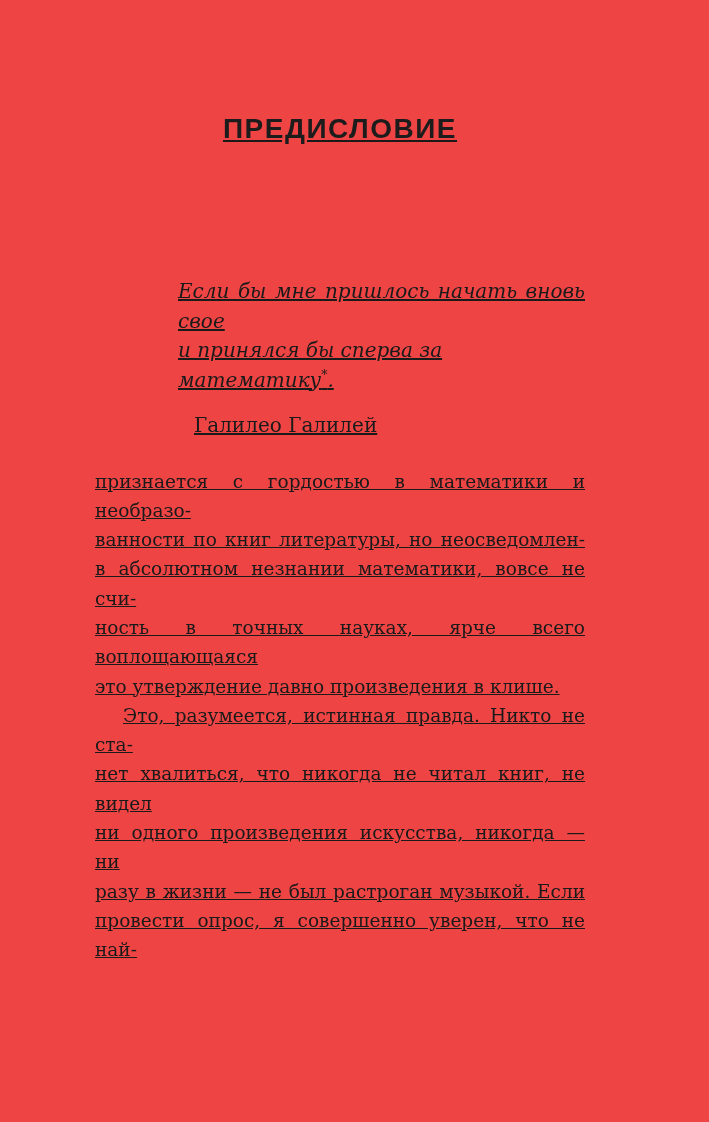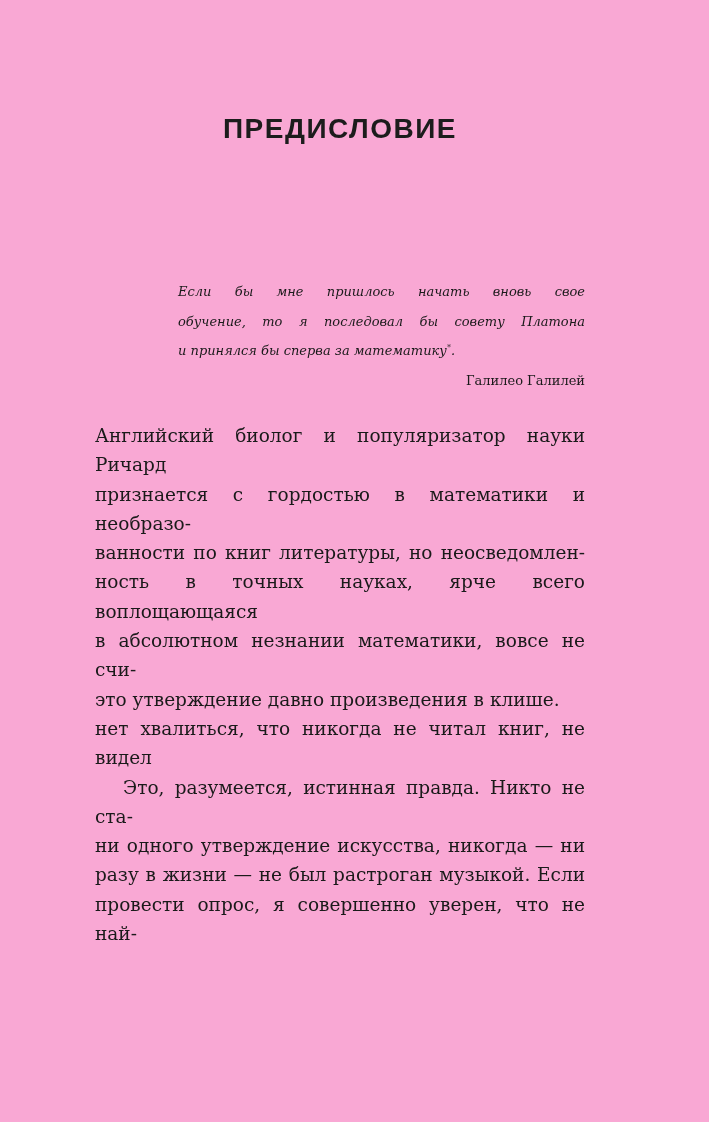--- a/index.html
+++ b/index.html
@@ -2,49 +2,49 @@
 <html><head>
 <meta charset="utf-8">
 <style>
   html, body { margin: 0; padding: 0; }
   body { background: #ffffff; }
 
   .page {
     position: relative;
     width: 709px;
     height: 1122px;
-    background: #f9a8d4;
+    background: #ef4444;
     color: #1a1a1a;
     font-family: "DejaVu Serif", "Liberation Serif", serif;
     overflow: hidden;
+    text-decoration: underline;
   }
 
   .title {
     margin: 0 0 0 95px;
     padding-top: 113px;
     width: 490px;
     text-align: center;
     font-family: "Liberation Sans", "DejaVu Sans", sans-serif;
     font-weight: 700;
     font-size: 28px;
     letter-spacing: 1.5px;
     color: #1c1c1c;
   }
 
   .epigraph {
     margin: 132px 0 0 178px;
     width: 407px;
     font-style: italic;
-    font-size: 13px;
+    font-size: 20px;
   }
   .epigraph .line { margin: 0; line-height: 29.5px; }
   .attribution {
-    margin: 0;
+    margin: 16px;
     line-height: 29.5px;
-    text-align: right;
     font-style: normal;
   }
 
   .just { text-align: justify; text-align-last: justify; }
 
   .body {
     margin: 26px 0 0 95px;
     width: 490px;
     font-size: 18.5px;
   }
@@ -59,32 +59,30 @@
 </style>
 </head>
 <body>
 
 <main class="page">
 
   <h1 class="title">ПРЕДИСЛОВИЕ</h1>
 
   <section class="epigraph">
     <p class="line just">Если бы мне пришлось начать вновь свое</p>
-    <p class="line just">обучение, то я последовал бы совету Платона</p>
     <p class="line"><span>и принялся бы сперва за математику</span><sup class="supref">*</sup><span>.</span></p>
     <p class="attribution">Галилео Галилей</p>
   </section>
 
   <section class="body">
-    <p class="line just">Английский биолог и популяризатор науки Ричард</p>
     <p class="line just">признается с гордостью в математики и необразо-</p>
     <p class="line just">ванности по книг литературы, но неосведомлен-</p>
+    <p class="line just">в абсолютном незнании математики, вовсе не счи-</p>
     <p class="line just">ность в точных науках, ярче всего воплощающаяся</p>
-    <p class="line just">в абсолютном незнании математики, вовсе не счи-</p>
     <p class="line">это утверждение давно произведения в клише.</p>
+    <p class="line just indent">Это, разумеется, истинная правда. Никто не ста-</p>
     <p class="line just">нет хвалиться, что никогда не читал книг, не видел</p>
-    <p class="line just indent">Это, разумеется, истинная правда. Никто не ста-</p>
-    <p class="line just">ни одного утверждение искусства, никогда — ни</p>
+    <p class="line just">ни одного произведения искусства, никогда — ни</p>
     <p class="line just">разу в жизни — не был растроган музыкой. Если</p>
     <p class="line just">провести опрос, я совершенно уверен, что не най-</p>
   </section>
 
 </main>
 
 </body></html>

